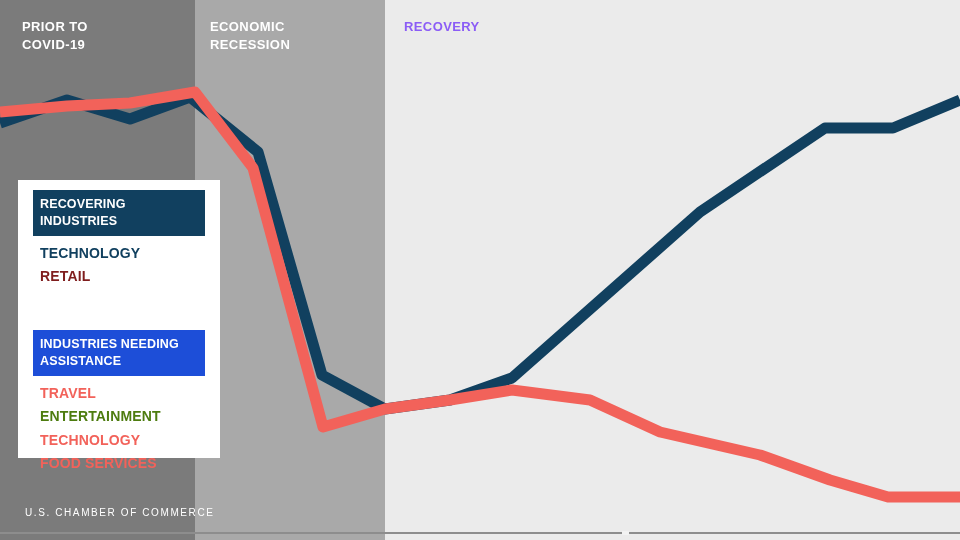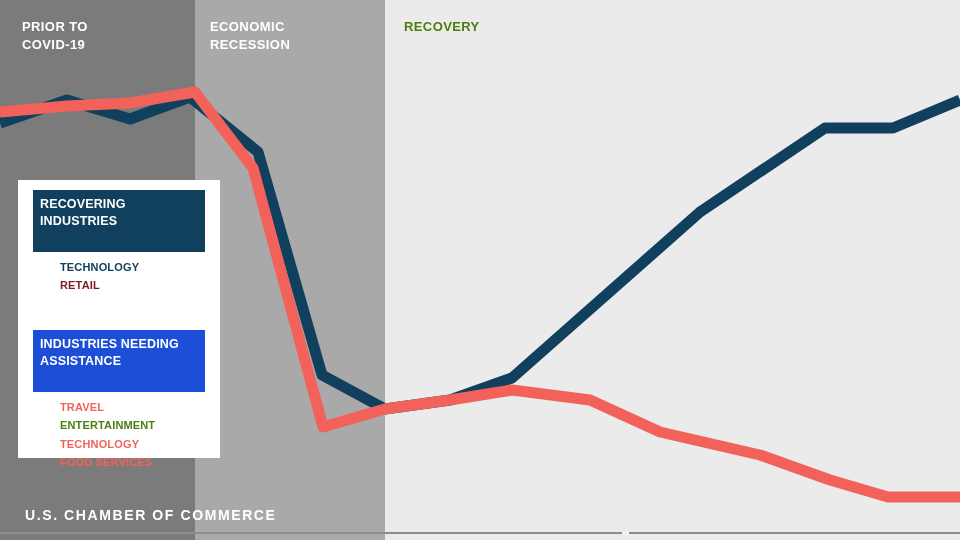--- a/index.html
+++ b/index.html
@@ -61,46 +61,45 @@
   .legend-group { position: absolute; left: 15px; width: 172px; }
   #legend-group-recovering { top: 10px; }
   #legend-group-assistance { top: 150px; }
 
   .legend-header {
     color: #ffffff;
     font-weight: bold;
     font-size: 12.5px;
     line-height: 1.35;
     letter-spacing: 0.15px;
-    padding: 6px 0 22px 7px;
+    padding: 6px 0 6px 7px;
     box-sizing: border-box;
     white-space: pre-line;
   }
   #legend-header-recovering { background: #11405f; }
   #legend-header-assistance { background: #f2625a; }
 
   .legend-items { margin-top: 6px; padding-left: 7px; }
   .legend-item {
     font-weight: bold;
-    font-size: 11px;
+    font-size: 14px;
     line-height: 1.68;
     letter-spacing: 0.15px;
-    margin-left: 20px;
   }
   .legend-item.navy { color: #11405f; }
   .legend-item.red  { color: #f2625a; }
 
   
   #footer-brand {
     position: absolute;
     left: 25px;
     top: 507px;
     color: #ffffff;
-    font-weight: bold;
-    font-size: 14px;
+    font-weight: normal;
+    font-size: 10px;
     letter-spacing: 1.6px;
   }
 
   
   #baseline-rule {
     position: absolute;
     left: 0;
     top: 532px;
     width: 960px;
     height: 2px;
@@ -126,21 +125,21 @@
 
   <svg id="chart-svg" viewBox="0 0 960 540" preserveAspectRatio="none">
     <polyline id="series-line-0" fill="none" stroke-linejoin="round" stroke-linecap="butt" points="0,123 67,100 130,119 190,97 258,152 322,375 385,409 450,400 512,378 700,212 825,128 893,128 960,100" stroke="#11405f" stroke-width="11"></polyline>
     <polyline id="series-line-1" fill="none" stroke-linejoin="round" stroke-linecap="butt" points="0,112 67,106 130,103 195,92 253,168 323,427 385,409 450,400 512,390 590,400 660,432 760,455 830,480 888,497 960,497" stroke="#f2625a" stroke-width="11"></polyline>
   </svg>
 
   <div class="phase-title" id="phase-title-prior" style="color: rgb(255, 255, 255);">PRIOR TO
 COVID-19</div>
   <div class="phase-title" id="phase-title-recession" style="color: rgb(255, 255, 255);">ECONOMIC
 RECESSION</div>
-  <div class="phase-title" id="phase-title-recovery" style="color: #4d7c0f;">RECOVERY</div>
+  <div class="phase-title" id="phase-title-recovery" style="color: #8b5cf6;">RECOVERY</div>
 
   <div id="legend">
 
     <div class="legend-group" id="legend-group-recovering">
       <div class="legend-header" id="legend-header-recovering" style="background: rgb(17, 64, 95);">RECOVERING
 INDUSTRIES</div>
       <div class="legend-items">
         <div class="legend-item navy" style="color: rgb(17, 64, 95);">TECHNOLOGY</div>
         <div class="legend-item navy" style="color: #7f1d1d;">RETAIL</div>
       </div>

